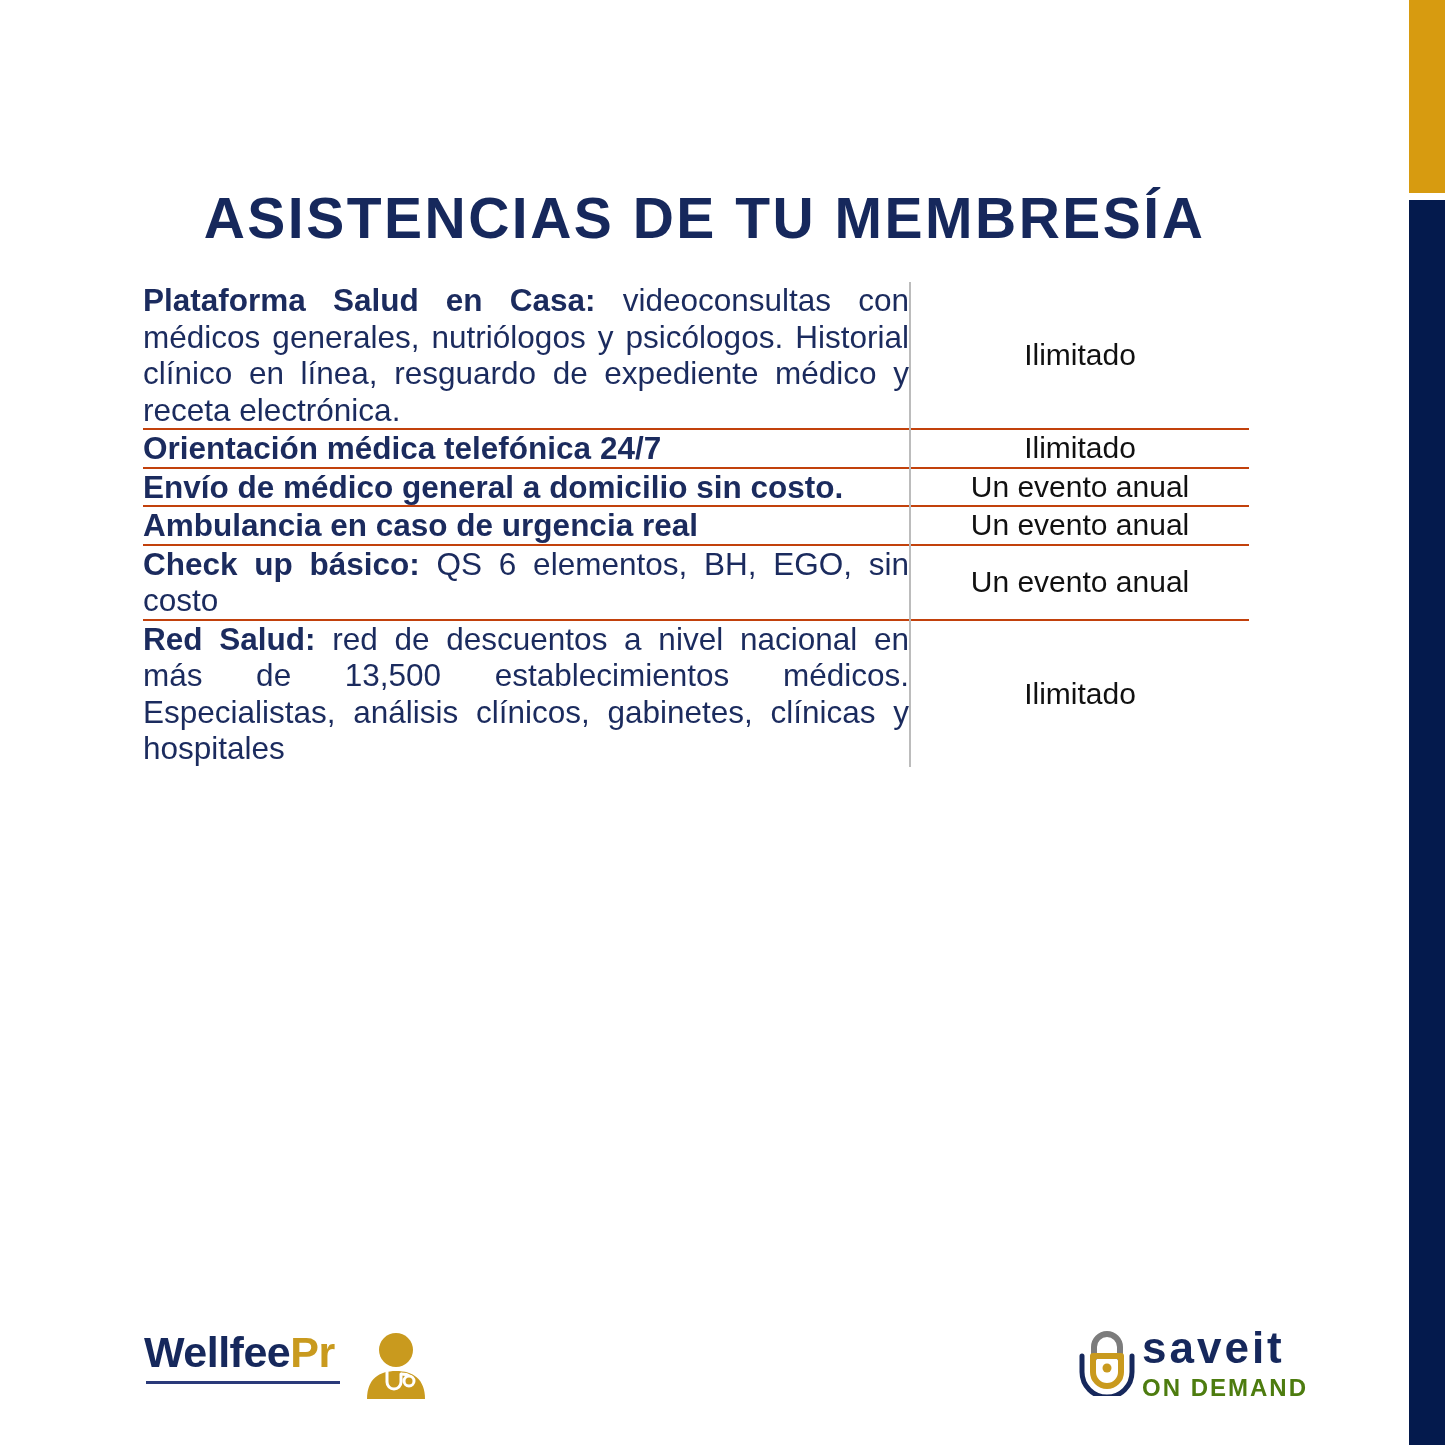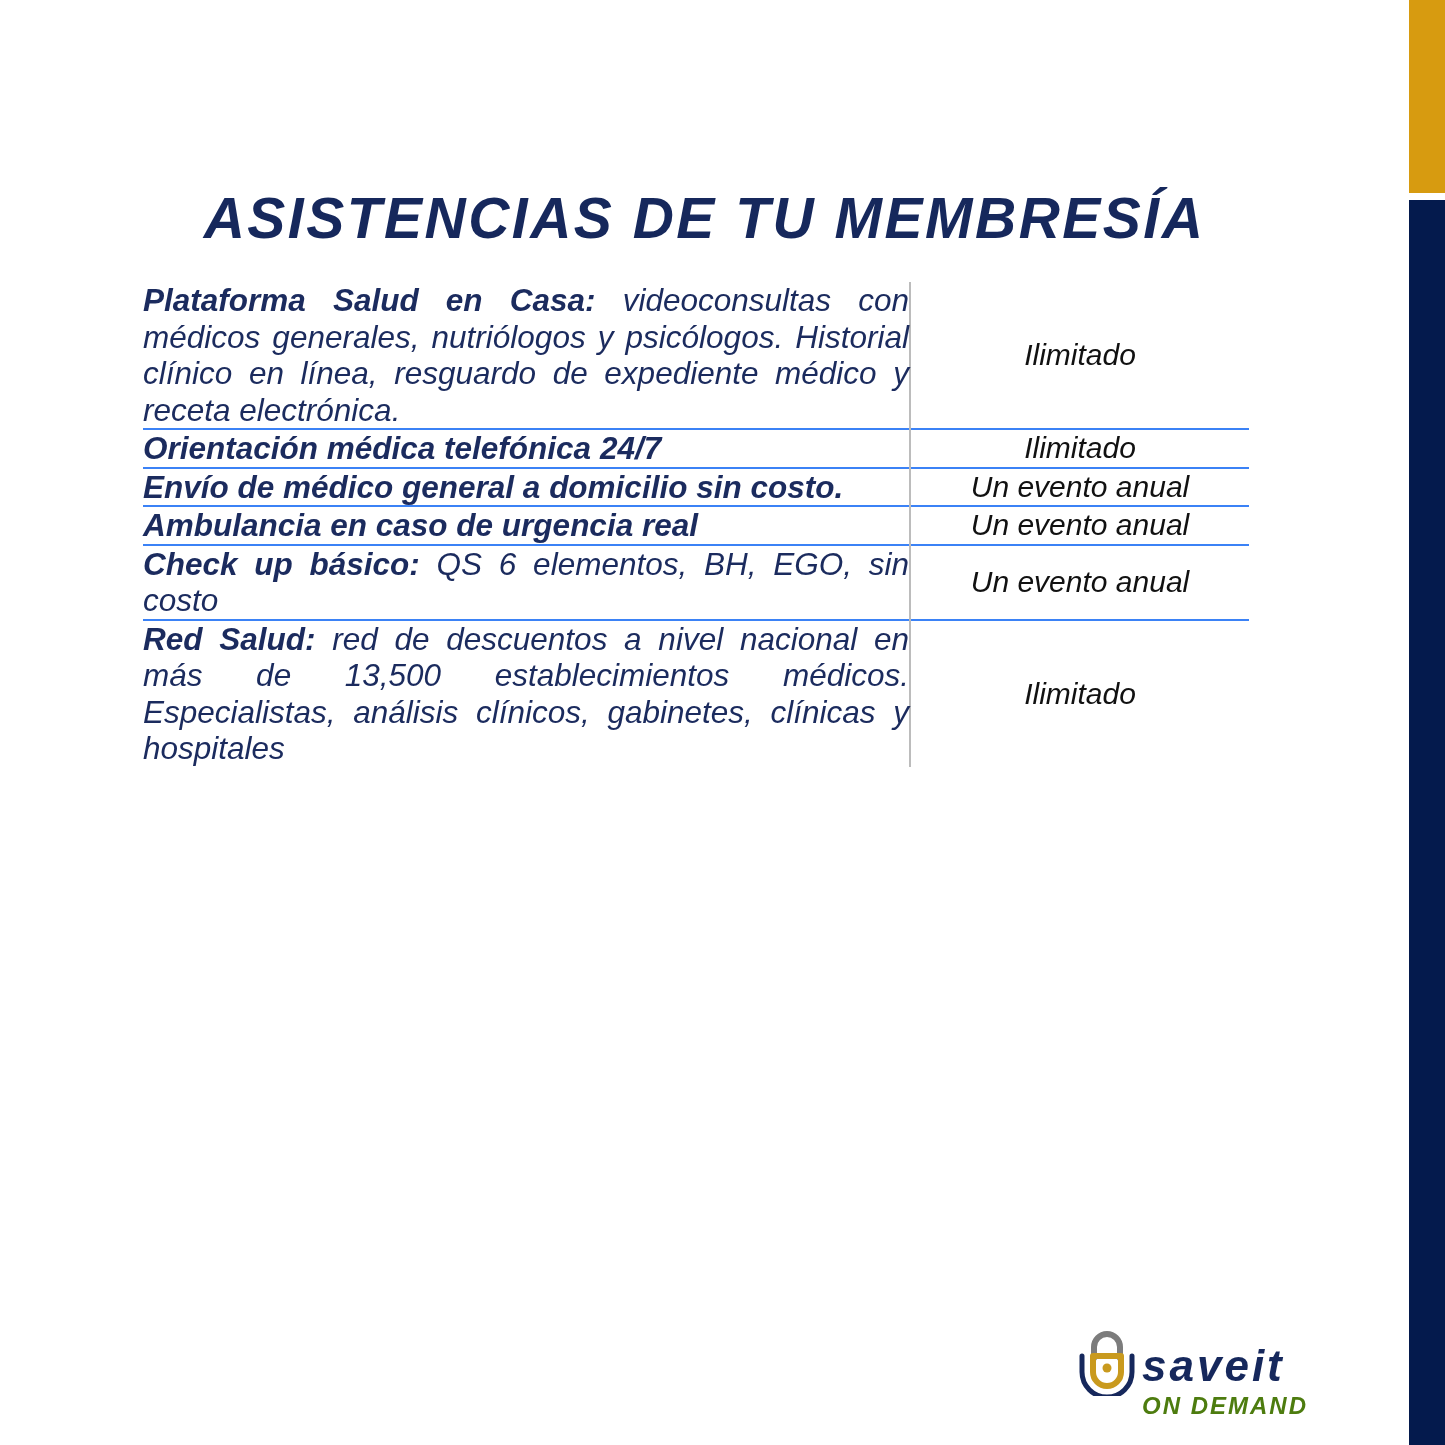--- a/index.html
+++ b/index.html
@@ -7,21 +7,20 @@
     padding: 0;
     background: #ffffff;
   }
   #page {
     position: relative;
     width: 1445px;
     height: 1445px;
     background: #ffffff;
     font-family: "Liberation Sans", sans-serif;
     overflow: hidden;
-    font-style: italic;
   }
 
   
   .edge-bar {
     position: absolute;
     right: 0;
     width: 36px;
   }
   #bar-gold {
     top: 0;
@@ -56,21 +55,21 @@
     top: 282px;
     width: 1104px;
     border-collapse: collapse;
     table-layout: fixed;
   }
   #assist-table td {
     vertical-align: middle;
     padding: 0;
   }
   .row-sep td {
-    border-top: 2px solid #3b82f6;
+    border-top: 2px solid #c2410c;
   }
   .c-desc {
     width: 766px;
     padding: 11px 8px 13px 8px;
     text-align: justify;
     text-justify: inter-word;
     font-size: 31.5px;
     line-height: 1.16;
     color: #1b2b5e;
     border-right: 2px solid #bcbcbc;
@@ -141,21 +140,20 @@
     position: absolute;
     left: 0;
     top: 2px;
     width: 62px;
     height: 68px;
   }
   #si-text {
     position: absolute;
     left: 66px;
     top: 0;
-    margin-top: 18px;
   }
   #si-main {
     font-family: "Liberation Sans", sans-serif;
     font-weight: bold;
     font-size: 44px;
     letter-spacing: 3px;
     color: #16285c;
     line-height: 1;
     white-space: nowrap;
   }
@@ -210,20 +208,31 @@
       </tr>
 
       <tr class="row-sep">
         <td class="c-desc"><span class="lead">Red Salud:</span><span> red de descuentos a nivel nacional en más de 13,500 establecimientos médicos. Especialistas, análisis clínicos, gabinetes, clínicas y hospitales</span></td>
         <td class="c-val">Ilimitado</td>
       </tr>
 
     </tbody>
   </table>
 
+  <div id="logo-wellfee">
+    <div id="wf-wordmark"><span id="wf-well">Wellfee</span><span id="wf-pro">Pr</span></div>
+    <div id="wf-underline"></div>
+    <svg id="wf-doc" viewBox="0 0 62 66">
+      <circle cx="31" cy="17" r="17" fill="#c99a1e"></circle>
+      <path d="M2 66 C2 46 14 38 31 38 C48 38 60 46 60 66 Z" fill="#c99a1e"></path>
+      <path d="M22 38 L22 49 a7 7 0 0 0 14 0 L36 41" stroke="#ffffff" stroke-width="3" fill="none" stroke-linecap="round"></path>
+      <circle cx="44" cy="48" r="5" fill="none" stroke="#ffffff" stroke-width="3"></circle>
+      <path d="M36 41 C42 41 44 43 44 43" stroke="#ffffff" stroke-width="3" fill="none"></path>
+    </svg>
+  </div>
 
   <div id="logo-saveit">
     <svg id="si-lock" viewBox="0 0 62 68">
       <path d="M18 30 L18 19 a13 13 0 0 1 26 0 L44 30" stroke="#7c7c7c" stroke-width="6" fill="none" stroke-linecap="round"></path>
       <path d="M17 28 L17 44 a14 14 0 0 0 28 0 L45 28 Z" stroke="#c99a1e" stroke-width="6" fill="none" stroke-linejoin="round"></path>
       <circle cx="31" cy="40" r="4.5" fill="#c99a1e"></circle>
       <path d="M6 28 L6 44 a25 25 0 0 0 50 0 L56 28" stroke="#16285c" stroke-width="5" fill="none" stroke-linecap="round"></path>
     </svg>
     <div id="si-text">
       <div id="si-main">saveit</div>

